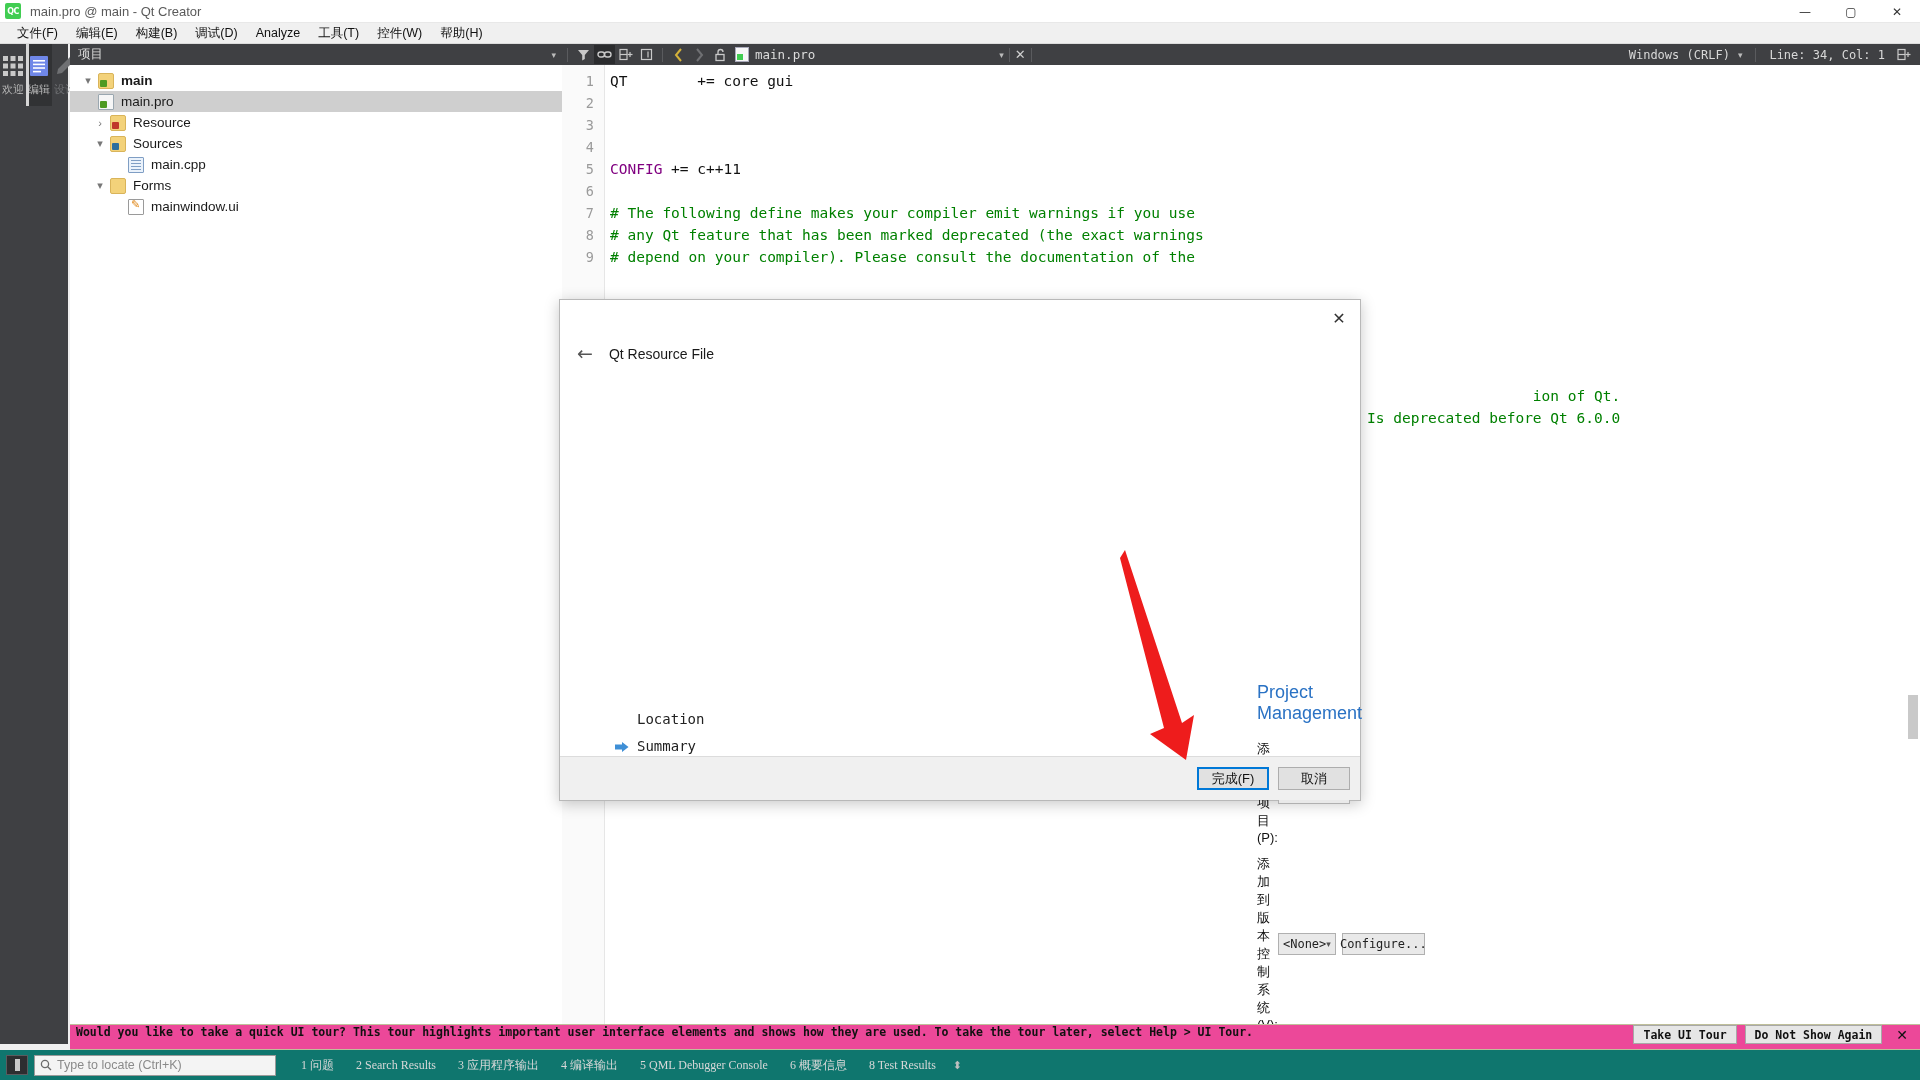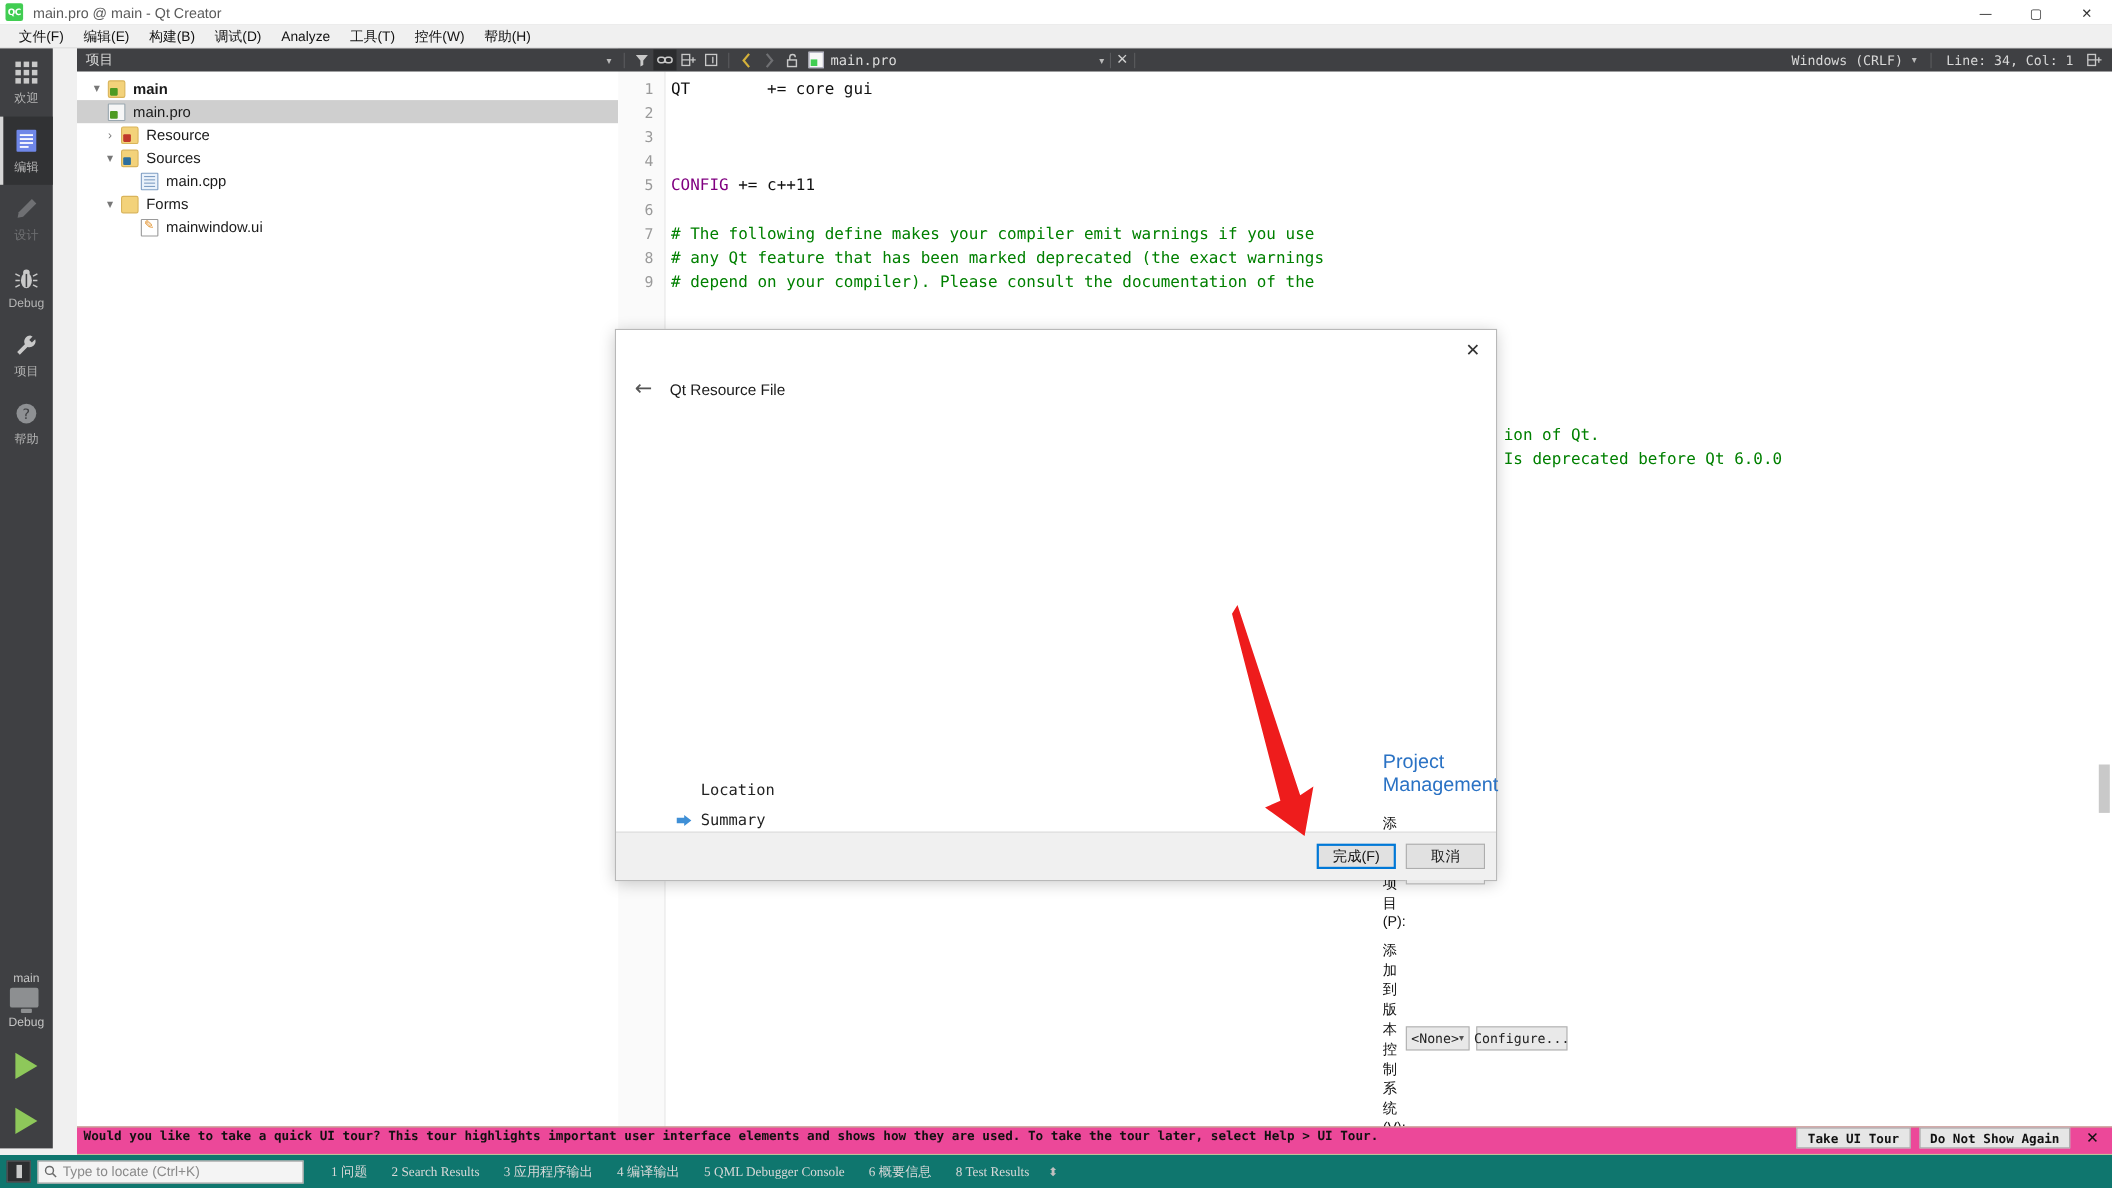--- a/index.html
+++ b/index.html
@@ -34,22 +34,22 @@
   .menubar {
     height: 21px; background: #f0f0f0; display: flex; align-items: center;
     padding-left: 8px; border-bottom: 1px solid #dcdcdc;
   }
   .menu-item {
     font-size: 12.5px; color: #111; padding: 2px 9px; white-space: nowrap;
   }
 
   
   .modebar {
-    width: 48px; background: #3f4043; position: absolute; left: 0; top: 44px;
-    bottom: 36px; display: flex; flex-direction: column;
+    width: 68px; background: #3f4043; position: absolute; left: 0; top: 44px;
+    bottom: 36px; display: flex; flex-direction: row;
   }
   .mode {
     height: 62px; display: flex; flex-direction: column; align-items: center;
     justify-content: center; color: #b5b5b5; font-size: 11px; gap: 3px;
     position: relative;
   }
   .mode.active { background: #313234; }
   .mode.active::before {
     content: ""; position: absolute; left: 0; top: 0; bottom: 0; width: 3px;
     background: #d6d6d6;
@@ -412,21 +412,21 @@
       <div class="cline"><span class="lnum">2</span><span class="ltext"></span></div>
       <div class="cline"><span class="lnum">3</span></div>
       <div class="cline"><span class="lnum">4</span><span class="ltext"></span></div>
       <div class="cline"><span class="lnum">5</span><span class="ltext"><span class="kw-var">CONFIG</span><span class="kw-plain"> += c++11</span></span></div>
       <div class="cline"><span class="lnum">6</span><span class="ltext"></span></div>
       <div class="cline"><span class="lnum">7</span><span class="ltext cmt"># The following define makes your compiler emit warnings if you use</span></div>
       <div class="cline"><span class="lnum">8</span><span class="ltext cmt"># any Qt feature that has been marked deprecated (the exact warnings</span></div>
       <div class="cline"><span class="lnum">9</span><span class="ltext cmt"># depend on your compiler). Please consult the documentation of the</span></div>
     </div>
 
-    <div style="position:absolute; left:805px; top:320px; font-family:'DejaVu Sans Mono',monospace; font-size:14.5px; line-height:22px;">
+    <div style="position:absolute; left:805px; top:320px; font-family:'DejaVu Sans Mono',monospace; font-size:14.5px; line-height:22px;text-align:right;">
       <div class="cmt">ion of Qt.</div>
       <div class="cmt">Is deprecated before Qt 6.0.0</div>
     </div>
 
     <div style="position:absolute; left:0; top:715px; display:flex; align-items:center; font-family:'DejaVu Sans Mono',monospace; font-size:14.5px;">
       <span class="lnum" style="font-weight:bold;color:#444;width:34px;text-align:right">34</span>
       <span style="display:inline-block;width:10px"></span>
       <span class="caret-bar"></span>
     </div>
 

